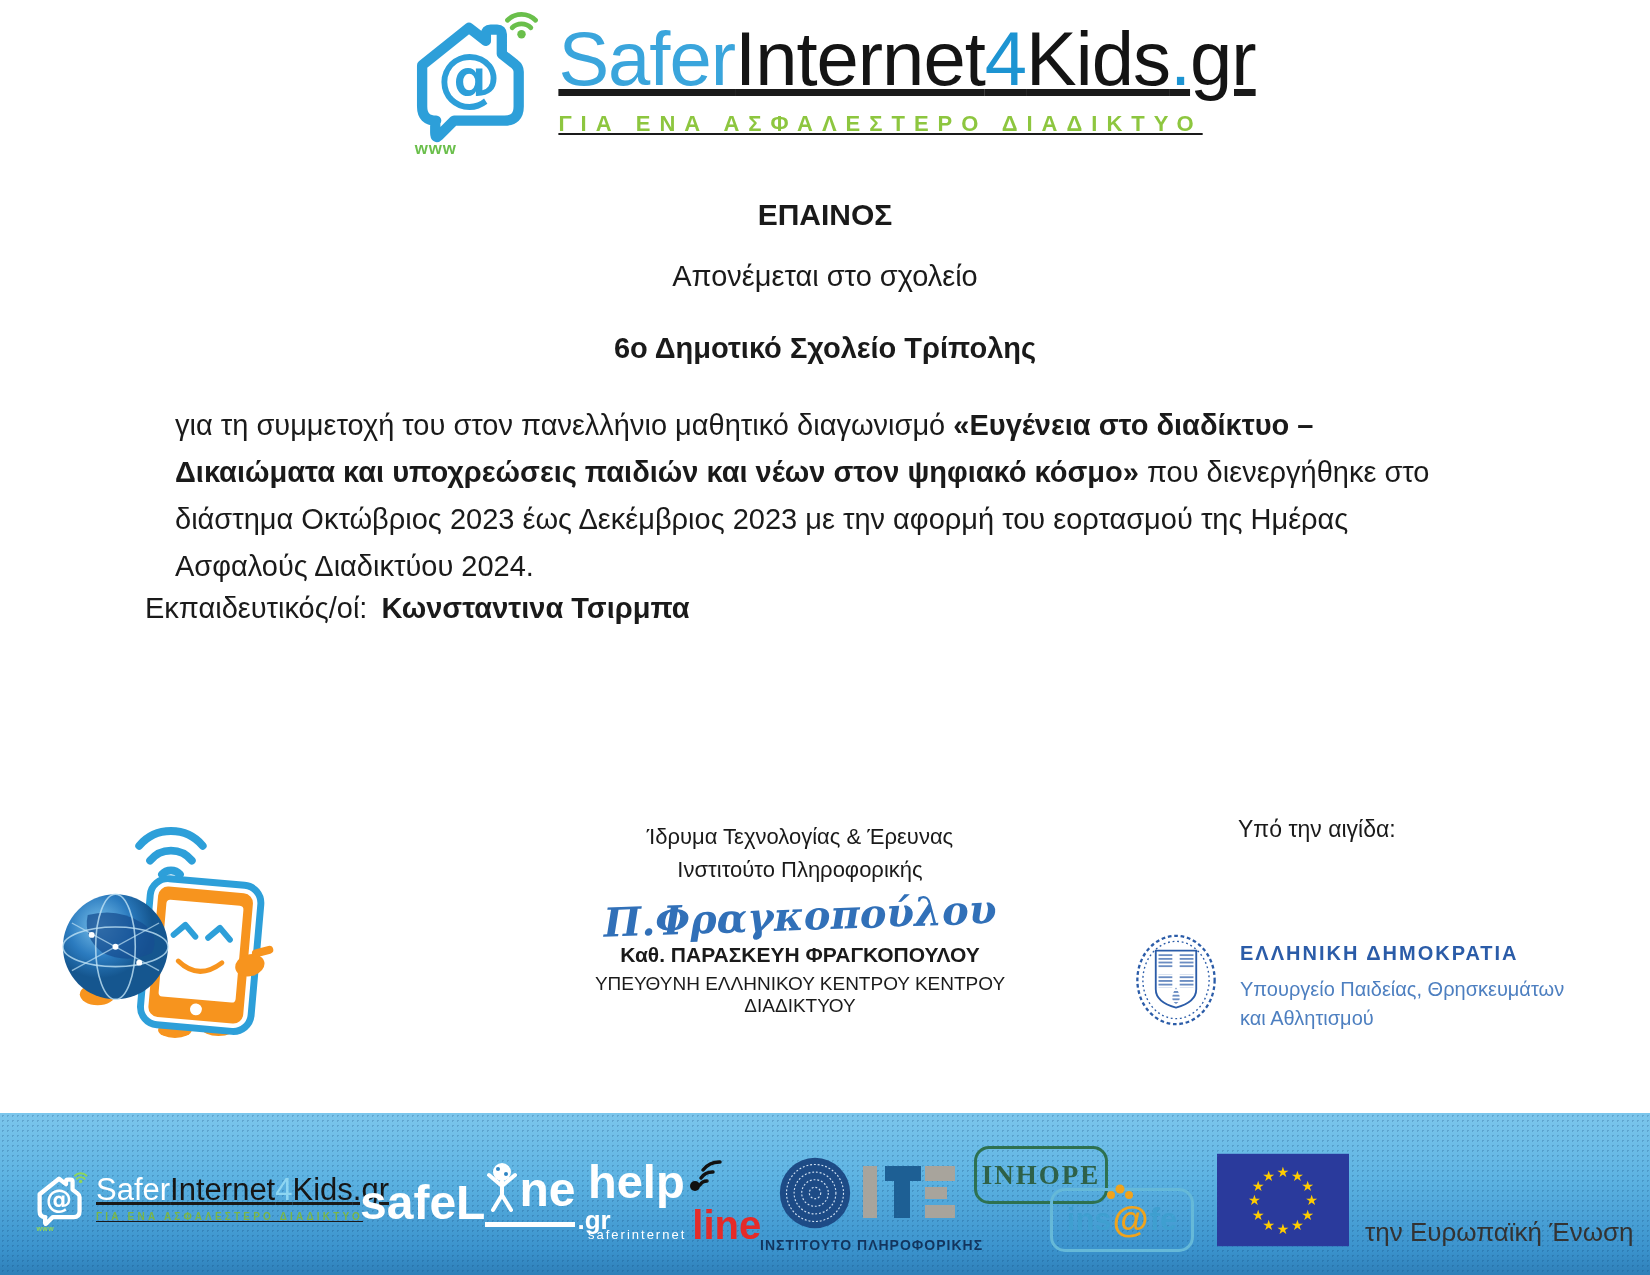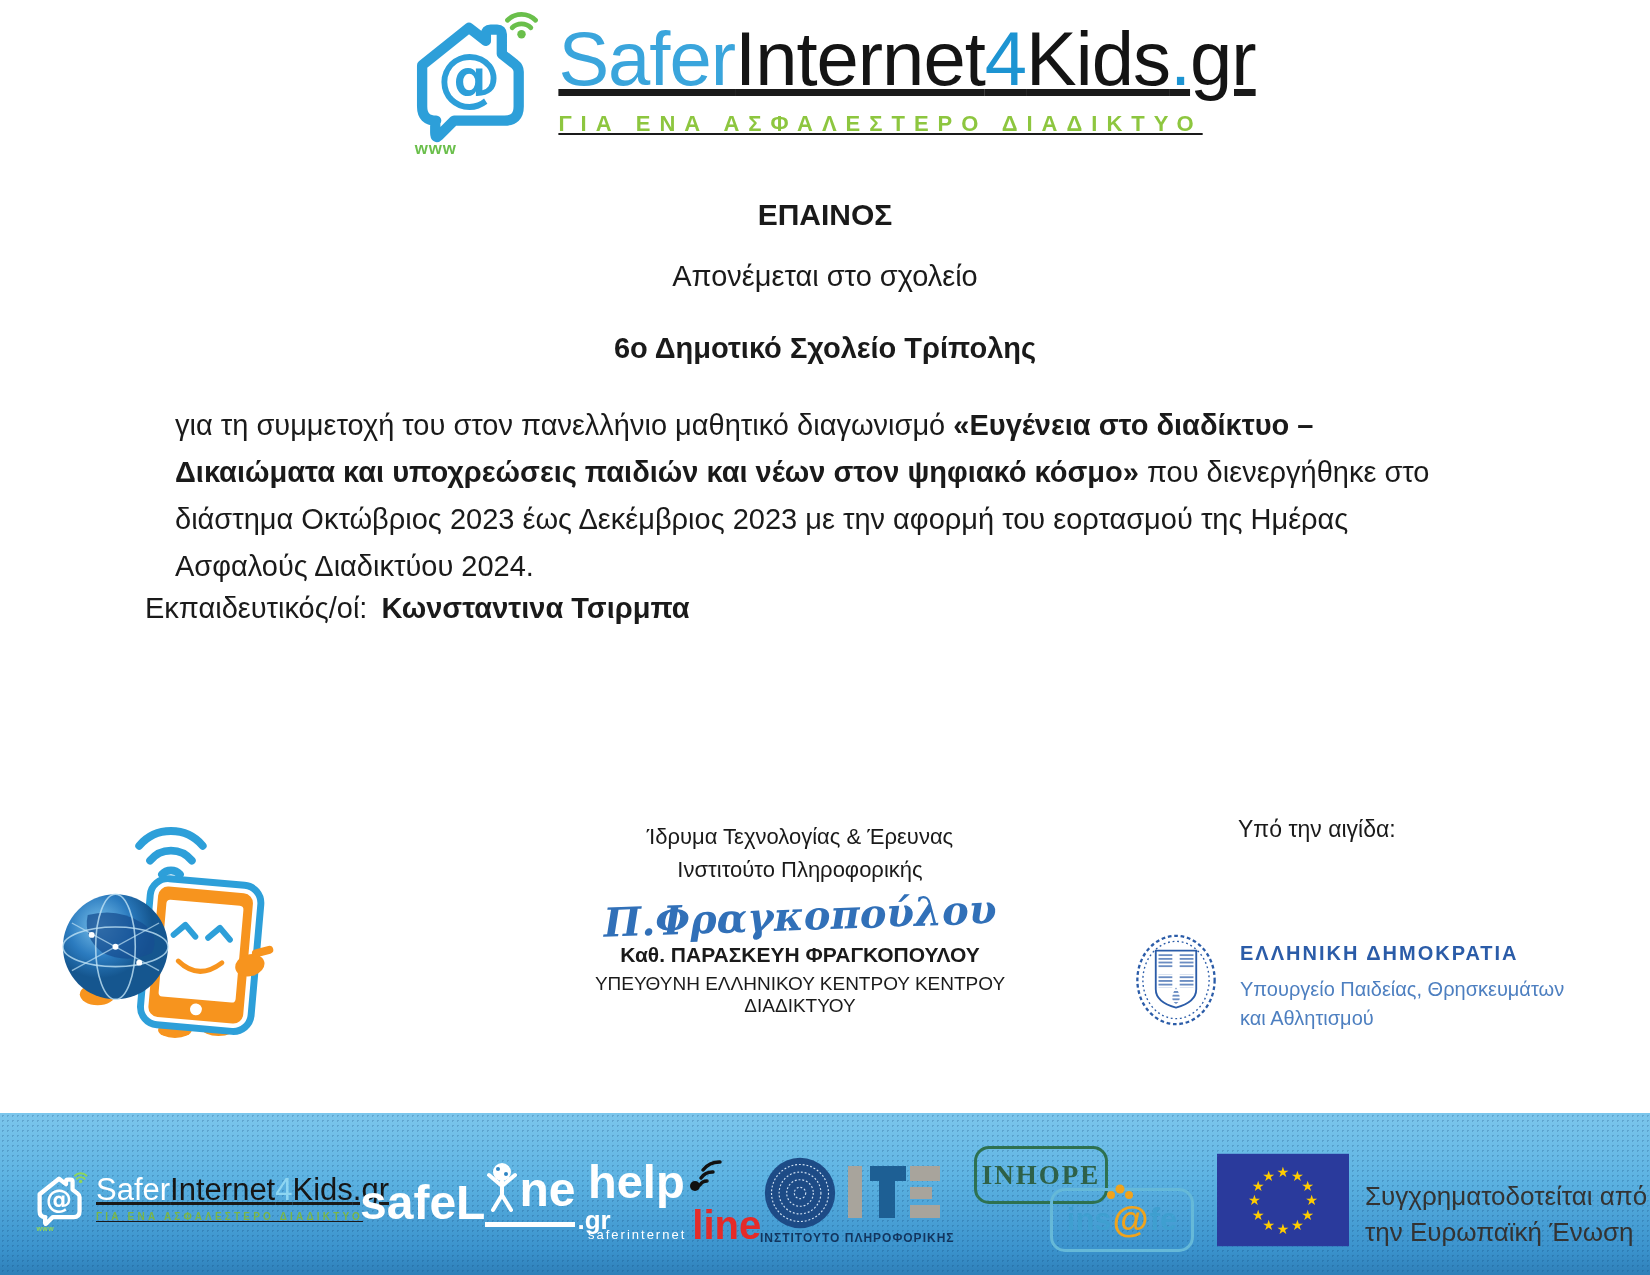--- a/index.html
+++ b/index.html
@@ -63,21 +63,21 @@
   .f-safeline .gr{font-size:26px;margin-left:2px;position:relative;top:6px;}
 
   .f-helpline{left:588px;top:1158px;position:absolute;}
   .f-help{color:#ffffff;font-weight:bold;font-size:47px;line-height:1;display:inline-block;}
   .f-hl-row2{margin-top:2px;display:flex;align-items:baseline;gap:6px;}
   .f-hl-sub{color:#ffffff;font-size:13px;letter-spacing:2px;}
   .f-line{color:#e52b28;font-weight:bold;font-size:40px;line-height:0.9;}
 
   .f-ite{left:760px;top:1155px;position:absolute;display:flex;flex-direction:column;align-items:center;}
   .f-ite-row{display:flex;align-items:center;gap:10px;}
-  .f-ite-caption{color:#12355e;font-weight:bold;font-size:12px;letter-spacing:1px;}
+  .f-ite-caption{color:#12355e;font-weight:bold;font-size:14px;letter-spacing:1px;margin-top:6px;}
 
   .inhope-box{left:974px;top:1146px;width:128px;height:52px;border:3px solid #2e7150;
               border-radius:15px;display:flex;align-items:center;justify-content:center;position:absolute;}
   .inhope-box span{font-family:"Liberation Serif",serif;color:#2e6148;font-weight:bold;
                    font-size:27px;letter-spacing:2px;}
   .insafe-box{left:1050px;top:1188px;width:138px;height:58px;border:3px solid #66b9d8;
               border-radius:15px;display:flex;align-items:center;justify-content:center;position:absolute;}
   .insafe-text{font-weight:bold;font-size:31px;color:#3f9fd0;display:flex;align-items:center;position:relative;}
   .insafe-at{color:#f0a31c;font-size:37px;margin:0 1px;}
   .paw{position:absolute;top:-16px;left:38px;}
@@ -303,17 +303,17 @@
         <text x="60" y="73">★</text>
           <text x="47" y="69.5">★</text>
           <text x="37.5" y="60">★</text>
         <text x="34" y="47">★</text>
           <text x="37.5" y="34">★</text>
           <text x="47" y="24.5">★</text>
       </g>
     </svg>
   </div>
   <div class="eu-text" style="z-index:3;">
-    <span>Συγχρηματοδοτείται από</span><br>
+    <br>
     <span>την Ευρωπαϊκή Ένωση</span>
   </div>
 
 </div>
 
 </body></html>

